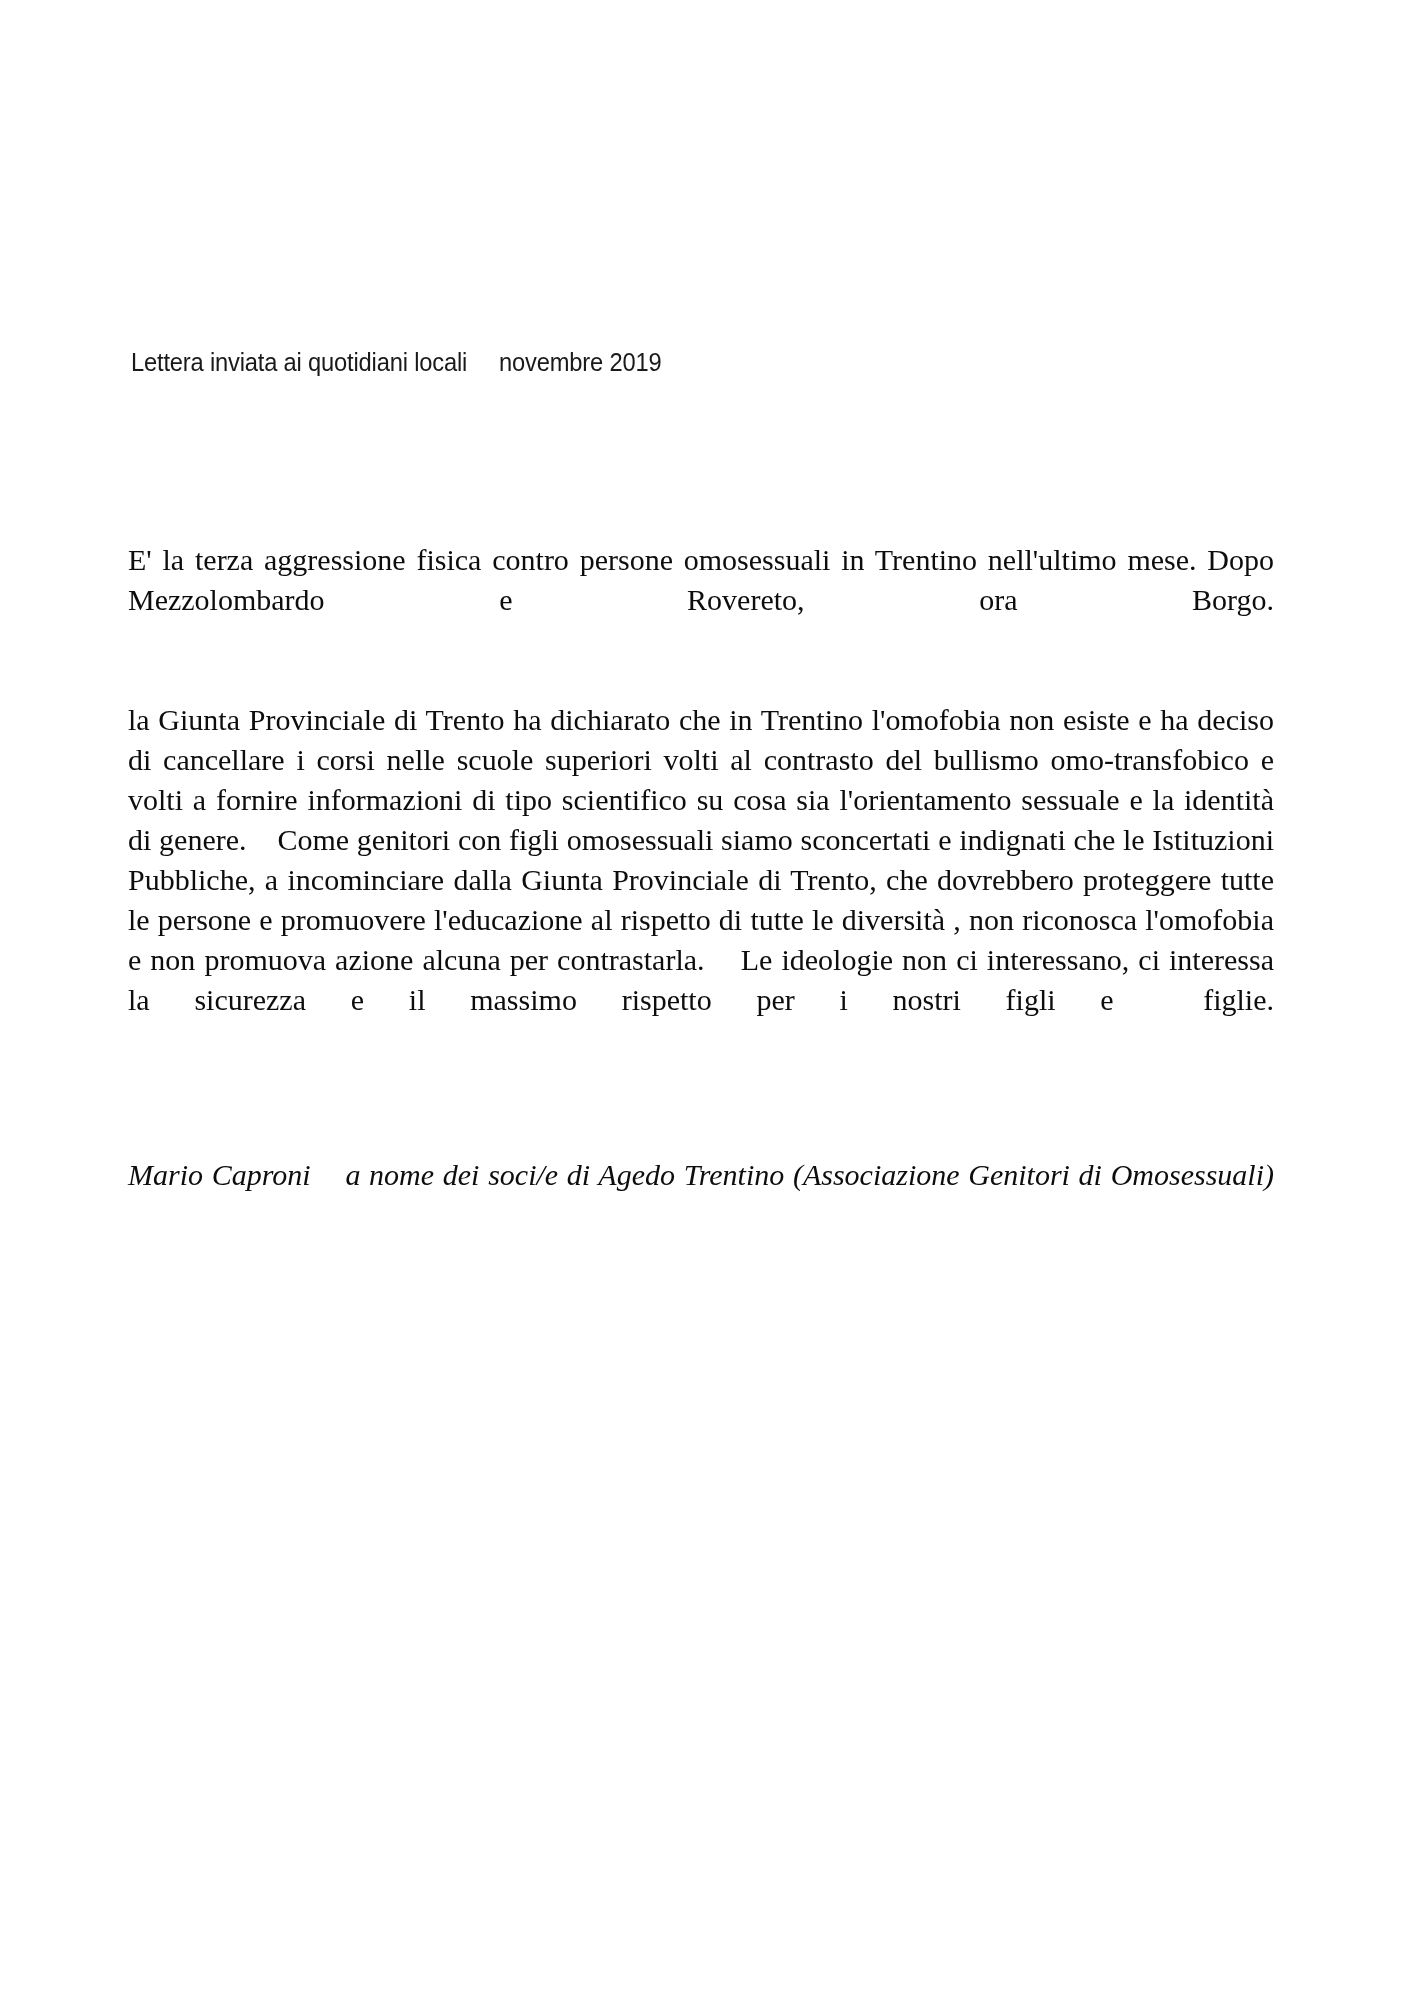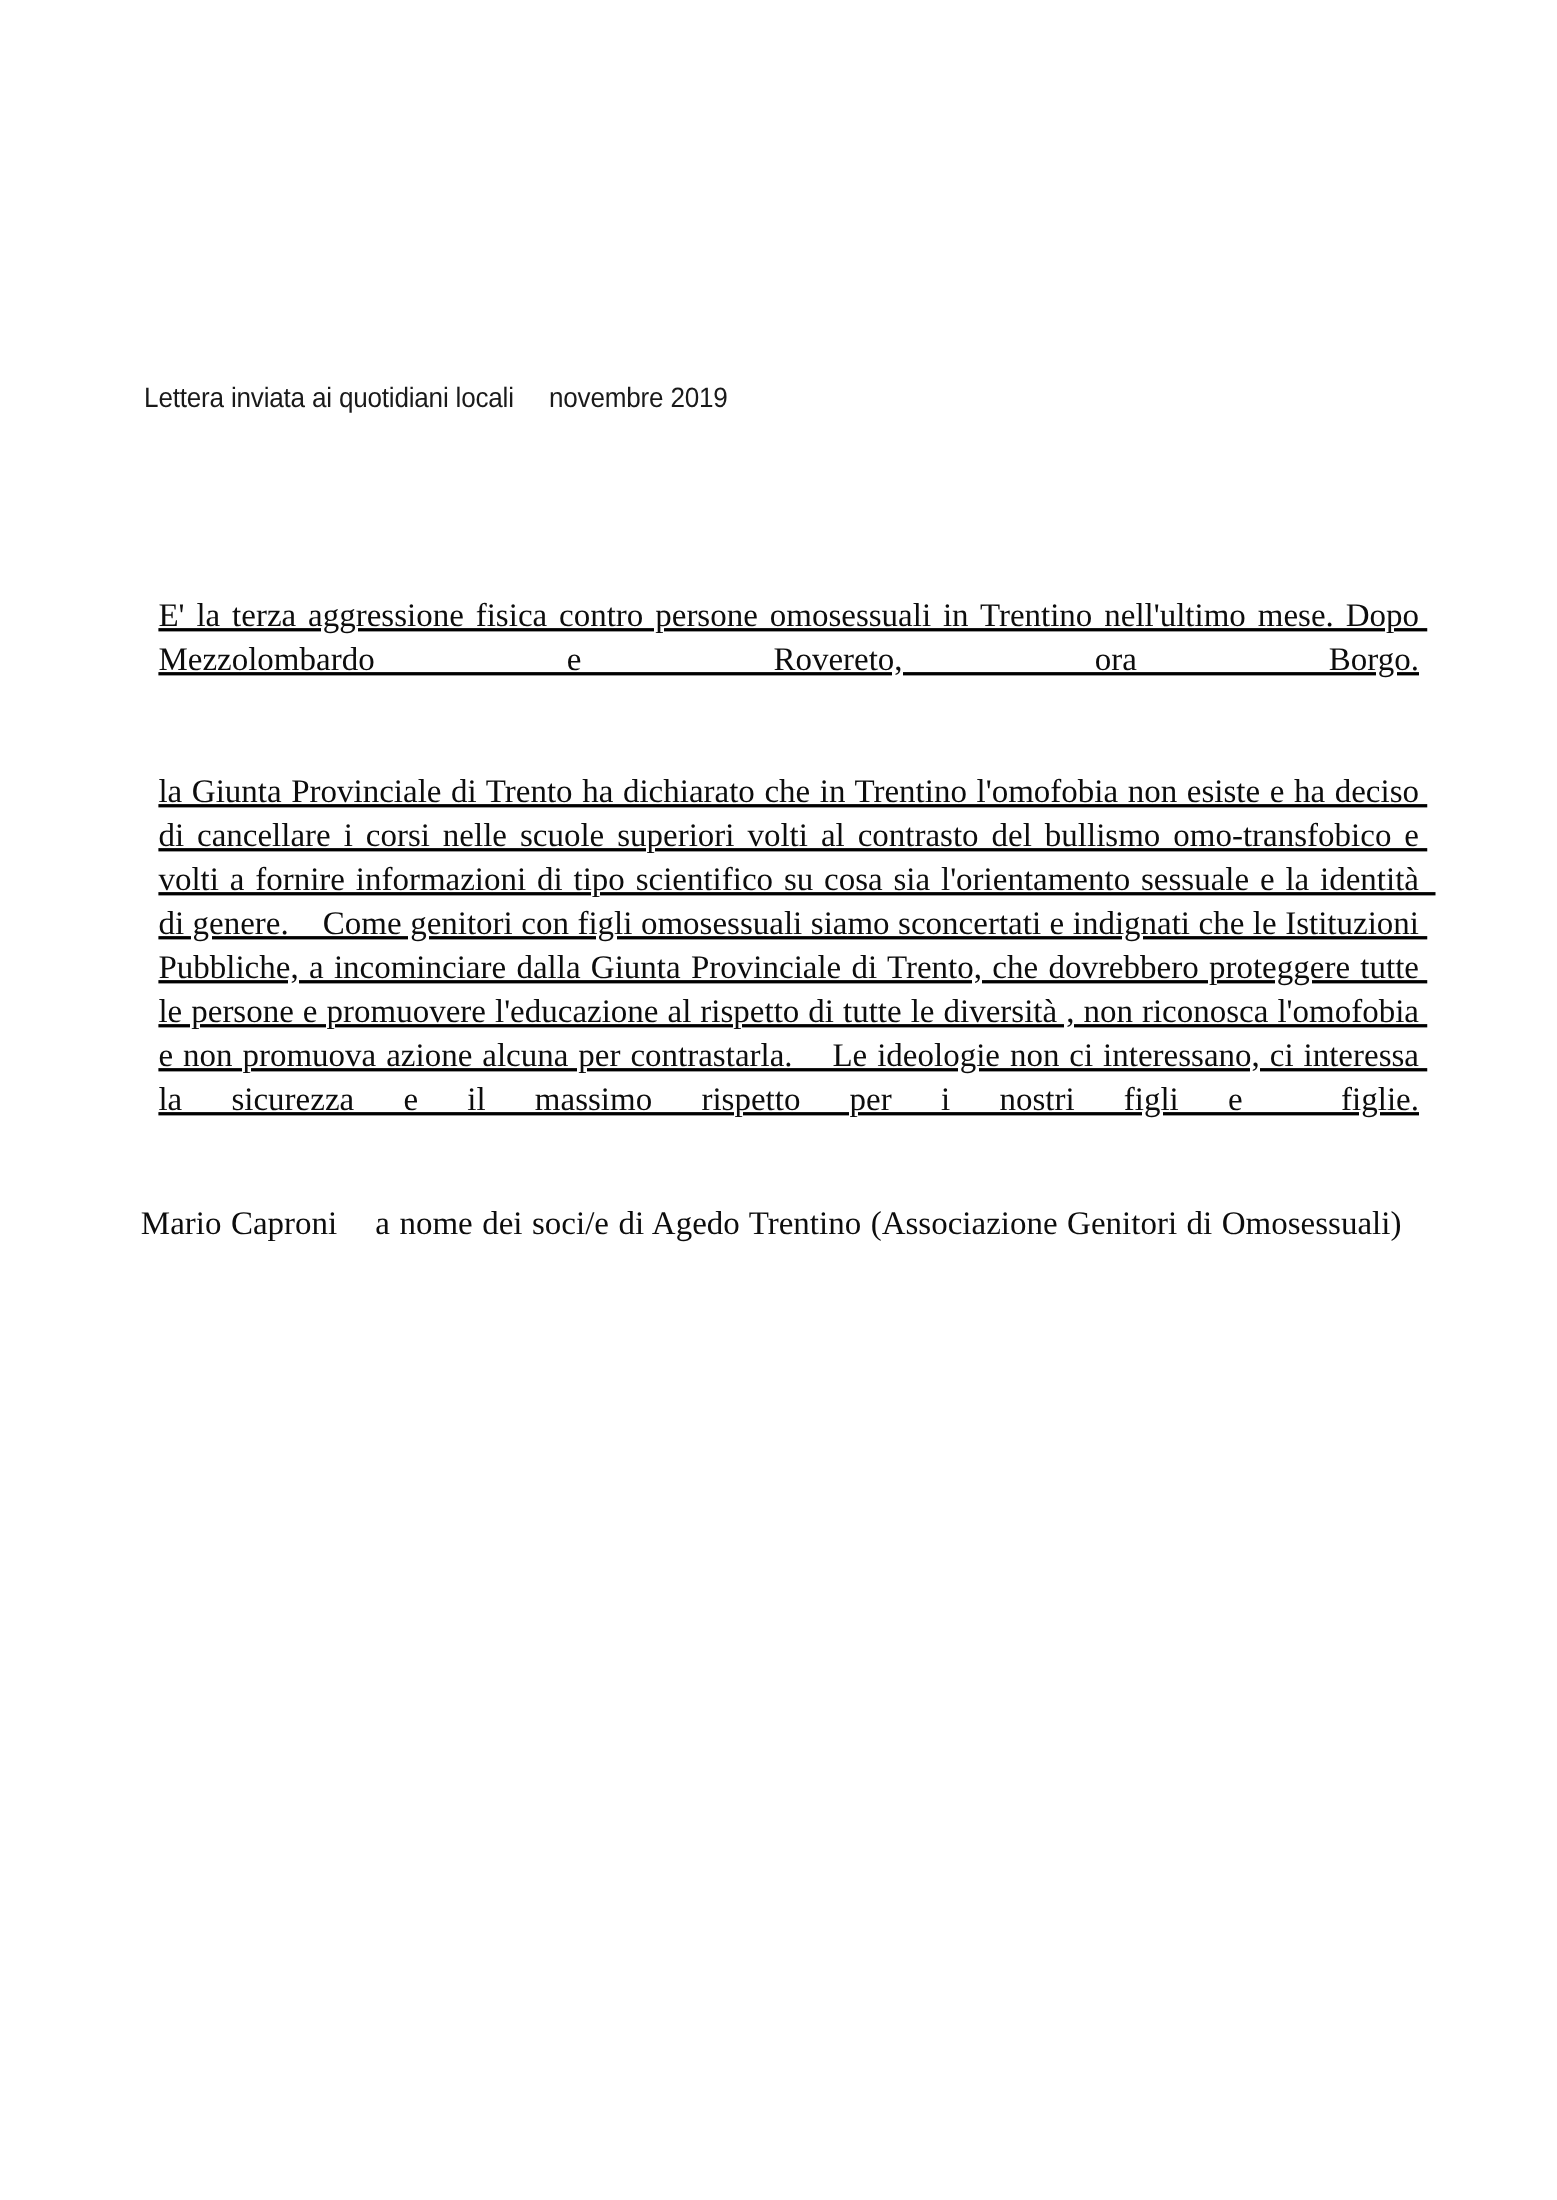--- a/index.html
+++ b/index.html
@@ -38,24 +38,23 @@
     color: #1a1a1a;
     white-space: pre;
     font-stretch: condensed;
     transform: scaleX(0.93);
     transform-origin: left top;
   }
 
   
   .body-block {
     position: absolute;
-    left: 144px;
+    left: 128px;
     top: 540px;
     width: 1146px;
-    text-decoration: underline;
   }
 
   .para {
     margin: 0 0 28px 0;
     font-family: "Liberation Serif", "DejaVu Serif", serif;
     font-size: 30px;
     line-height: 40px;
     text-align: justify;
     text-justify: inter-word;
     color: #0d0d0d;
@@ -64,22 +63,23 @@
   }
 
   .para-main {
     margin-bottom: 0;
     margin-top: 40px;
   }
 
   .signature-block {
     position: absolute;
     left: 128px;
-    top: 1093px;
+    top: 1155px;
     width: 1146px;
+    font-style: italic;
   }
 
   .para.signature {
     margin: 0;
     text-align: justify;
     text-justify: inter-word;
   }
 
   
   .para::after {

